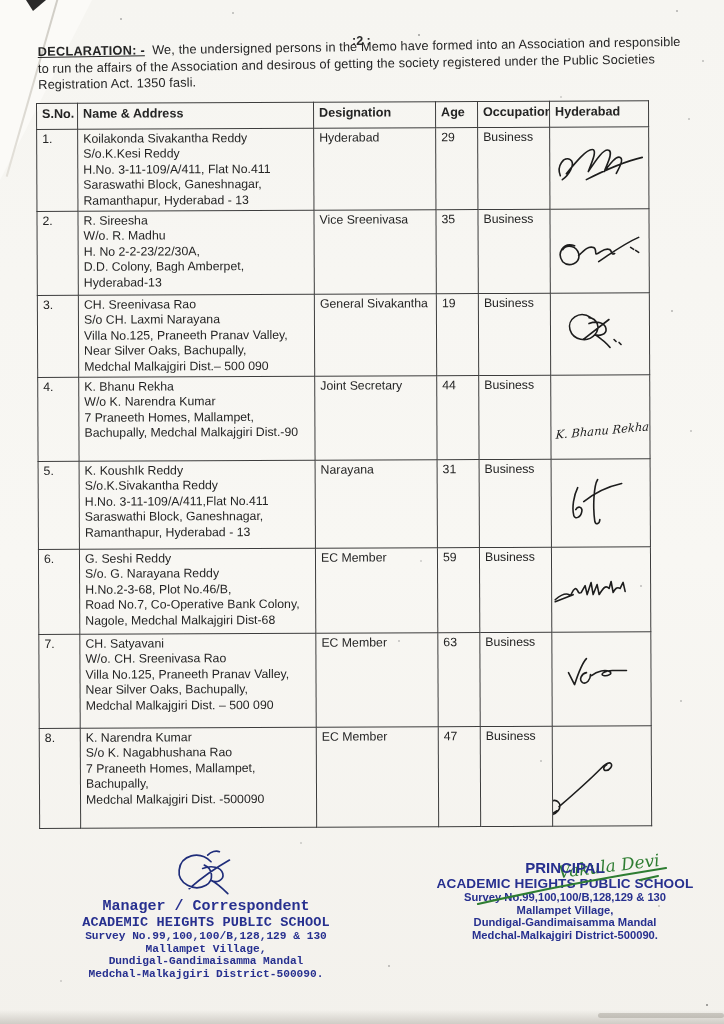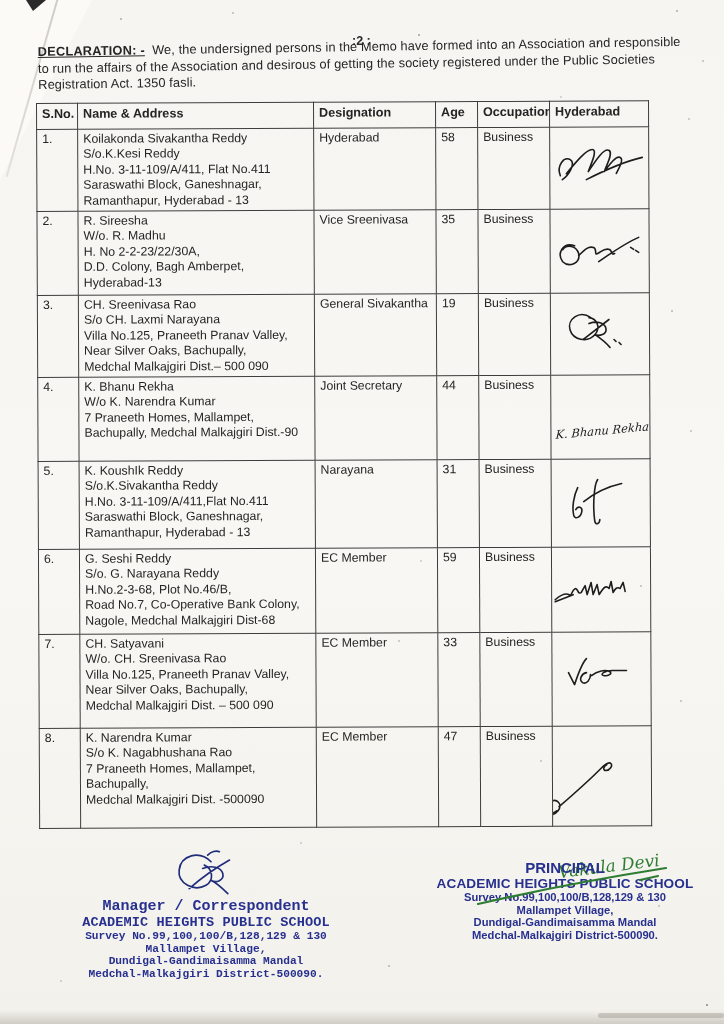--- a/index.html
+++ b/index.html
@@ -108,21 +108,21 @@
     <tr class="r1">
       <td class="c-sno">1.</td>
       <td>
             <div>Koilakonda Sivakantha Reddy</div>
             <div>S/o.K.Kesi Reddy</div>
             <div>H.No. 3-11-109/A/411, Flat No.411</div>
             <div>Saraswathi Block, Ganeshnagar,</div>
             <div>Ramanthapur, Hyderabad - 13</div>
           </td>
       <td>Hyderabad</td>
-      <td class="c-age">58</td>
+      <td class="c-age">29</td>
       <td>Business</td>
       <td class="c-sig">
         <svg class="sig-svg" width="94" height="56" viewBox="0 0 94 56">
           <path d="M8 40 C4 30 12 20 18 24 C24 28 16 40 10 44 M14 38 C24 26 34 14 40 14 C46 14 38 30 36 36 C44 24 52 12 57 15 C61 18 54 30 52 36 C58 28 64 20 68 22 C72 24 66 34 64 38 M34 44 C50 36 72 26 90 22"></path>
         </svg>
       </td>
     </tr>
 
     <tr class="r2">
       <td class="c-sno">2.</td>
@@ -219,21 +219,21 @@
     <tr class="r7">
       <td class="c-sno">7.</td>
       <td>
             <div>CH. Satyavani</div>
             <div>W/o. CH. Sreenivasa Rao</div>
             <div>Villa No.125, Praneeth Pranav Valley,</div>
             <div>Near Silver Oaks, Bachupally,</div>
             <div>Medchal Malkajgiri Dist. – 500 090</div>
           </td>
       <td>EC Member</td>
-      <td class="c-age">33</td>
+      <td class="c-age">63</td>
       <td>Business</td>
       <td class="c-sig">
         <svg class="sig-svg" width="80" height="56" viewBox="0 0 80 56" style="left:6px;top:14px">
           <path d="M10 26 L16 38 C20 26 24 16 28 12 M28 26 C23 27 20 33 24 36 C28 38 32 33 32 28 M33 29 C39 24 47 23 51 25 C55 27 49 30 45 29 C41 28 46 24 54 24 L68 24"></path>
         </svg>
       </td>
     </tr>
 
     <tr class="r8">
       <td class="c-sno">8.</td>

